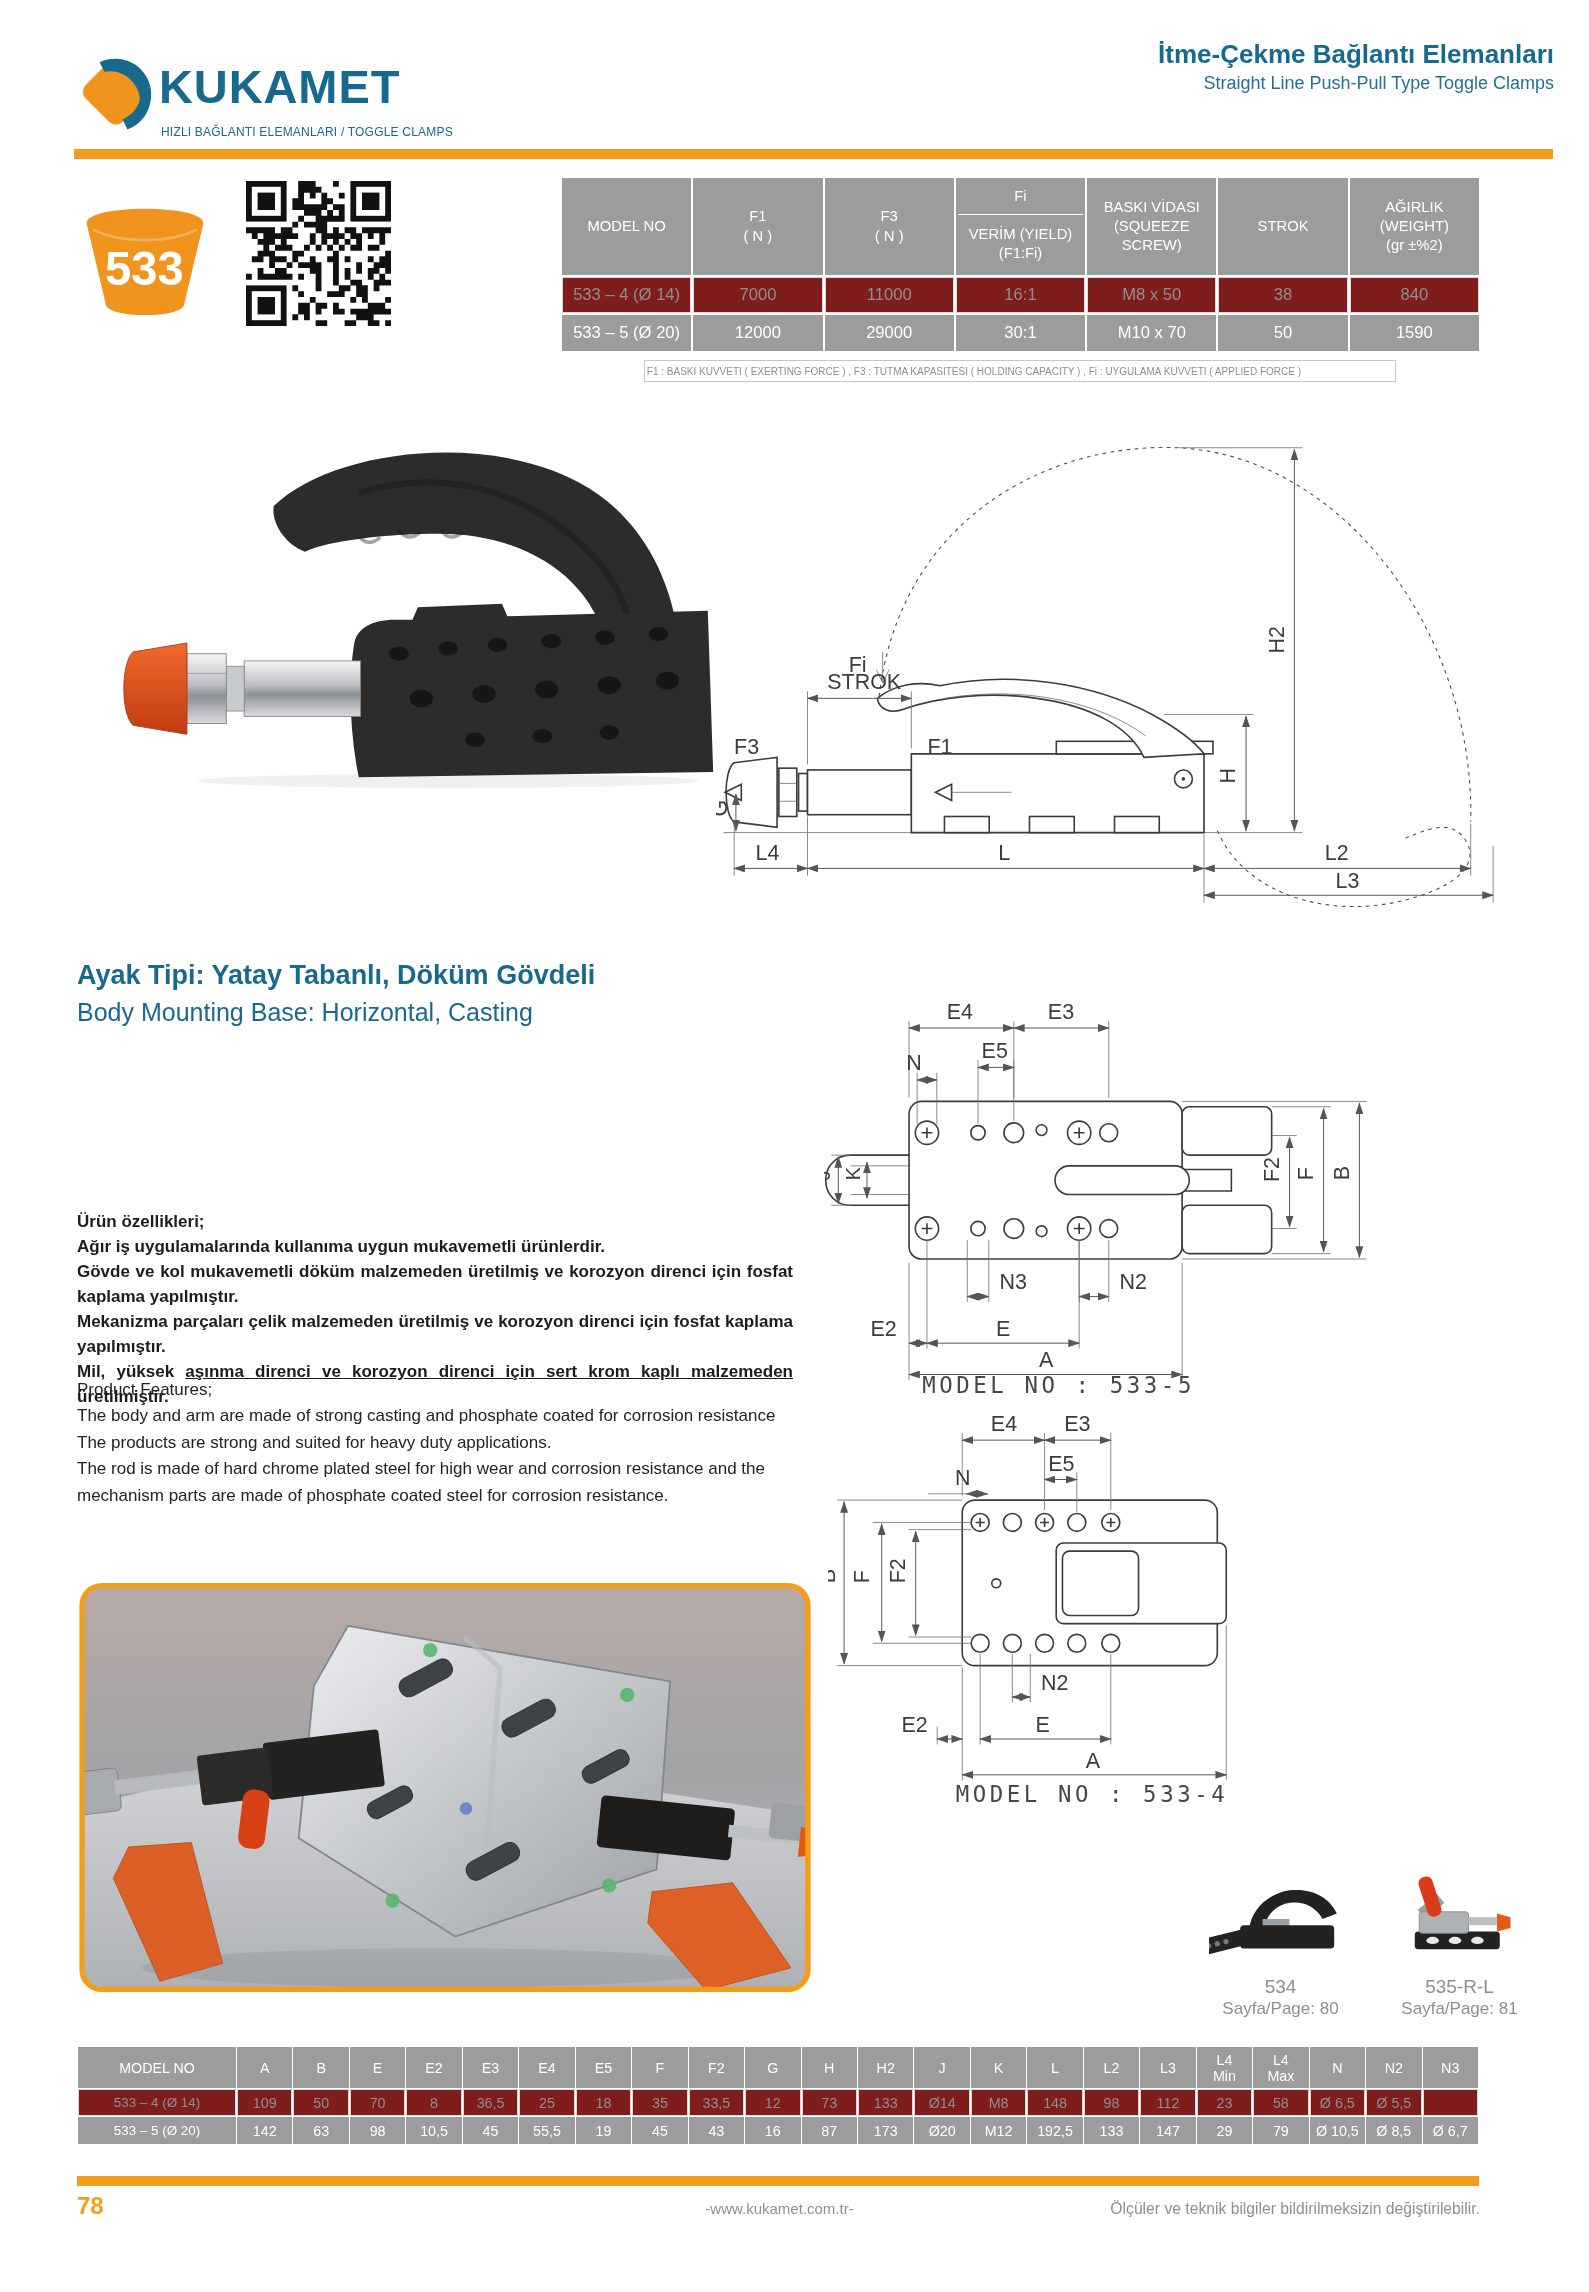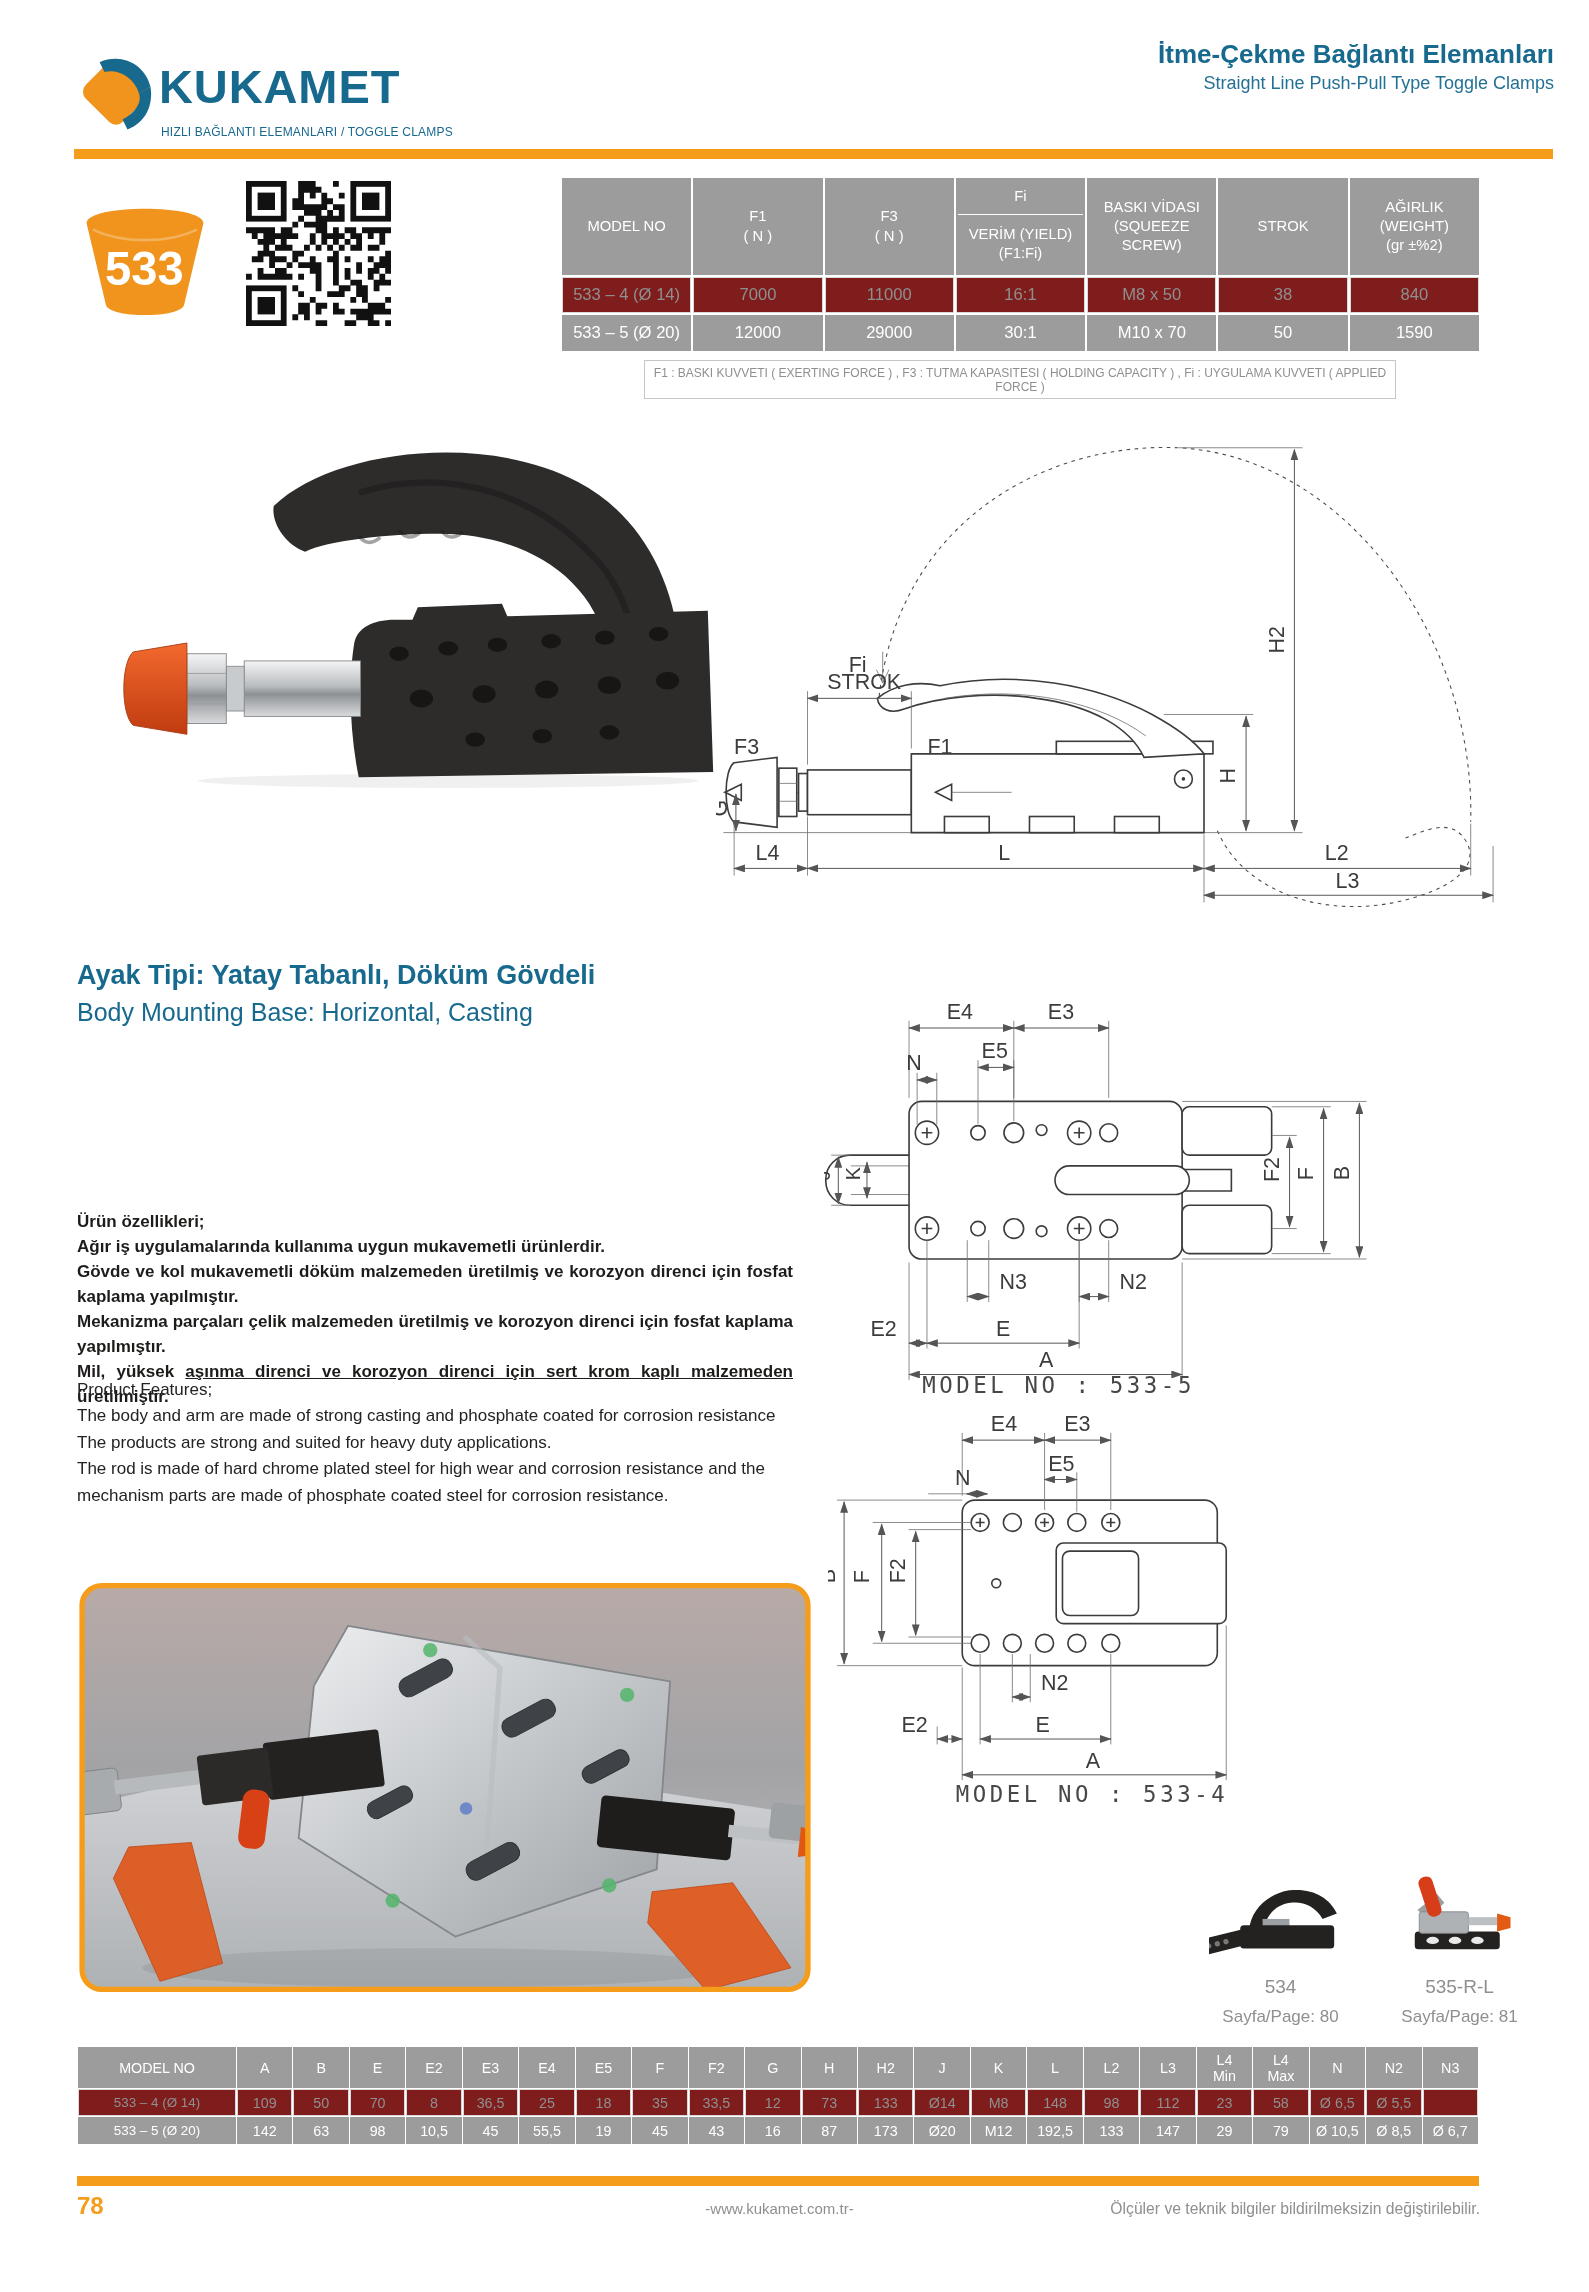--- a/index.html
+++ b/index.html
@@ -23,21 +23,21 @@
   
   table.spec{position:absolute;left:560px;top:176px;width:921px;border-collapse:separate;border-spacing:2.7px;table-layout:fixed}
   table.spec th{background:var(--gray);color:#fff;font-weight:normal;font-size:14.8px;line-height:1.3;height:97px;vertical-align:middle;padding:0 1.8px;text-align:center}
   table.spec th .fi-top{height:34px;display:flex;align-items:center;justify-content:center}
   table.spec th .fi-div{border-top:1.8px solid #fff}
   table.spec th .fi-bot{height:59px;display:flex;align-items:center;justify-content:center;white-space:pre-line}
   table.spec td{text-align:center;font-size:16.6px;height:36px;vertical-align:middle}
   tr.light td{background:#7f1d1d;color:var(--muted);border:0.9px solid #d9d9d9}
   tr.dark td{background:var(--gray);color:#fff;border:0.9px solid var(--gray)}
   .spec-foot{left:644px;top:360px;width:752px;border:0.9px solid #c6c6c6;color:var(--muted);
-    font-size:12px;text-align:center;padding:4.5px 1.8px}
+    font-size:10px;padding:4.5px 1.8px}
 
   
   .h-tr{left:77px;top:960px;font-size:27px;font-weight:bold;color:var(--teal)}
   .h-en{left:77px;top:998px;font-size:25px;font-weight:normal;color:var(--teal)}
 
   
   .feat-tr{left:77px;top:1209px;width:716px;font-size:17px;font-weight:bold;color:#1d1c1a;line-height:25px;text-align:justify}
   .feat-en{left:77px;top:1377px;width:736px;font-size:17px;font-weight:normal;color:#232323;line-height:26.4px}
   .feat-tr .u{text-decoration:underline}
 
@@ -46,21 +46,21 @@
   .lbl2{font-family:"Liberation Sans",sans-serif;font-size:22px;fill:#3c3c3c}
   .cap{font-family:"DejaVu Sans Mono",monospace;font-size:25px;letter-spacing:4px;fill:#474747}
   .st{stroke:#3c3c3c;stroke-width:1.8;fill:#fff}
   .stn{stroke:#3c3c3c;stroke-width:1.8;fill:none}
   .thin{stroke:#6f6f6f;stroke-width:.9;fill:none}
   .dim{stroke:#555;stroke-width:1.1;fill:none}
   .dash{stroke:#4a4a4a;stroke-width:1.2;fill:none;stroke-dasharray:4 5}
 
   
   .rel-name{font-size:19px;color:var(--muted);text-align:center;margin-top:15px}
-  .rel-page{font-size:17px;color:var(--muted);text-align:center;margin-top:9px}
+  .rel-page{font-size:17px;color:var(--muted);text-align:center;margin-top:1px}
 
   
   table.dimt{position:absolute;left:77px;top:2046px;width:1402px;border-collapse:separate;border-spacing:1.8px;table-layout:fixed}
   table.dimt th{background:var(--gray);color:#fff;font-weight:normal;font-size:14.3px;line-height:1.12;height:41px;vertical-align:middle;text-align:center;padding:0}
   table.dimt td{text-align:center;font-size:14.3px;height:27px;vertical-align:middle;overflow:hidden}
   table.dimt td.model-cell{font-size:13.4px}
   .dim-col-model{width:158px}
 
   
   .bot-rule{left:77px;top:2176px;width:1402px;height:9.9px;background:var(--orange)}

